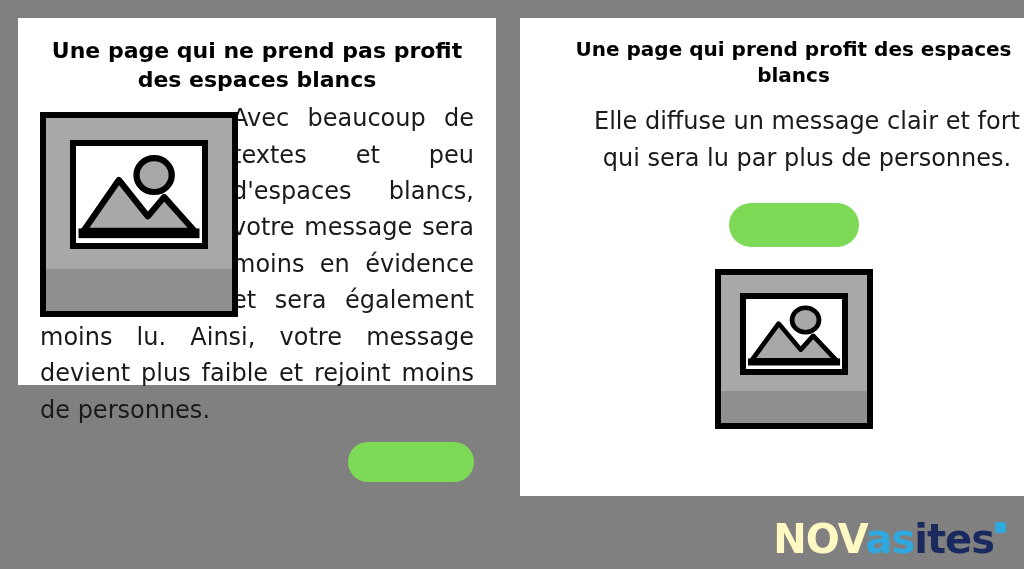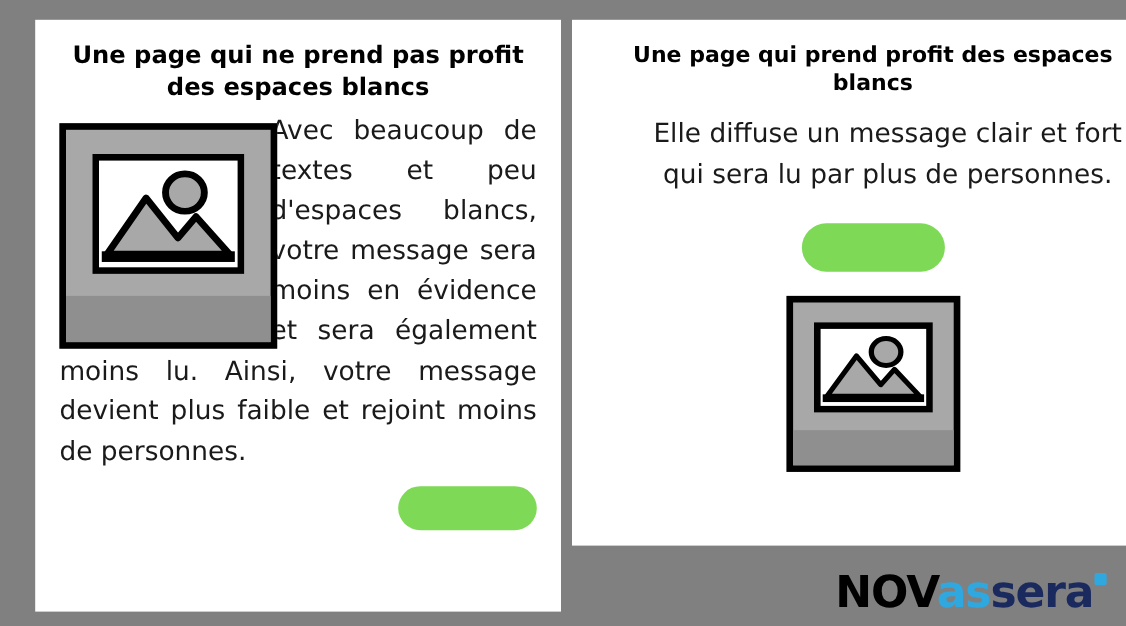--- a/index.html
+++ b/index.html
@@ -17,24 +17,24 @@
     position: relative;
     width: 1024px;
     height: 569px;
   }
   .panel {
     position: absolute;
     background: #ffffff;
     box-sizing: border-box;
   }
   .panel-left {
-    left: 32px;
+    left: 18px;
     top: 18px;
     width: 478px;
-    height: 538px;
+    height: 367px;
     padding: 18px 22px 0 22px;
   }
   .panel-right {
     left: 520px;
     top: 18px;
     width: 545px;
     height: 478px;
     padding: 18px 30px 0 32px;
   }
   .panel-title {
@@ -136,21 +136,21 @@
   .logo {
     position: absolute;
     right: 18px;
     bottom: 10px;
     font-size: 40px;
     font-weight: bold;
     letter-spacing: -1px;
     line-height: 1;
     white-space: nowrap;
   }
-  .logo .nova { color: #000000; }
+  .logo .nova { color: #fef9c3; }
   .logo .s1 { color: #2fa8e0; }
   .logo .ites { color: #1b2a5e; }
   .logo .dot {
     display: inline-block;
     width: 11px;
     height: 11px;
     background: #2fa8e0;
     border-radius: 2px;
     margin-left: 1px;
     vertical-align: 20px;
@@ -195,16 +195,16 @@
         <svg viewBox="0 0 100 80" width="100%" height="100%" preserveAspectRatio="none">
           <circle cx="62" cy="24" r="14" fill="#a8a8a8" stroke="#000" stroke-width="5"></circle>
           <path d="M6 70 L34 28 L57 58 L70 42 L94 70 Z" fill="#a8a8a8" stroke="#000" stroke-width="5" stroke-linejoin="round"></path>
           <rect x="2" y="68" width="96" height="8" fill="#000"></rect>
         </svg>
       </div>
     </div>
   </div>
 
   <div class="logo">
-    <span class="nova">NOV</span><span class="s1">a</span><span class="s1">s</span><span class="ites">sera</span><span class="dot"></span>
+    <span class="nova">NOV</span><span class="s1">a</span><span class="s1">s</span><span class="ites">ites</span><span class="dot"></span>
   </div>
 
 </div>
 
 </body></html>

